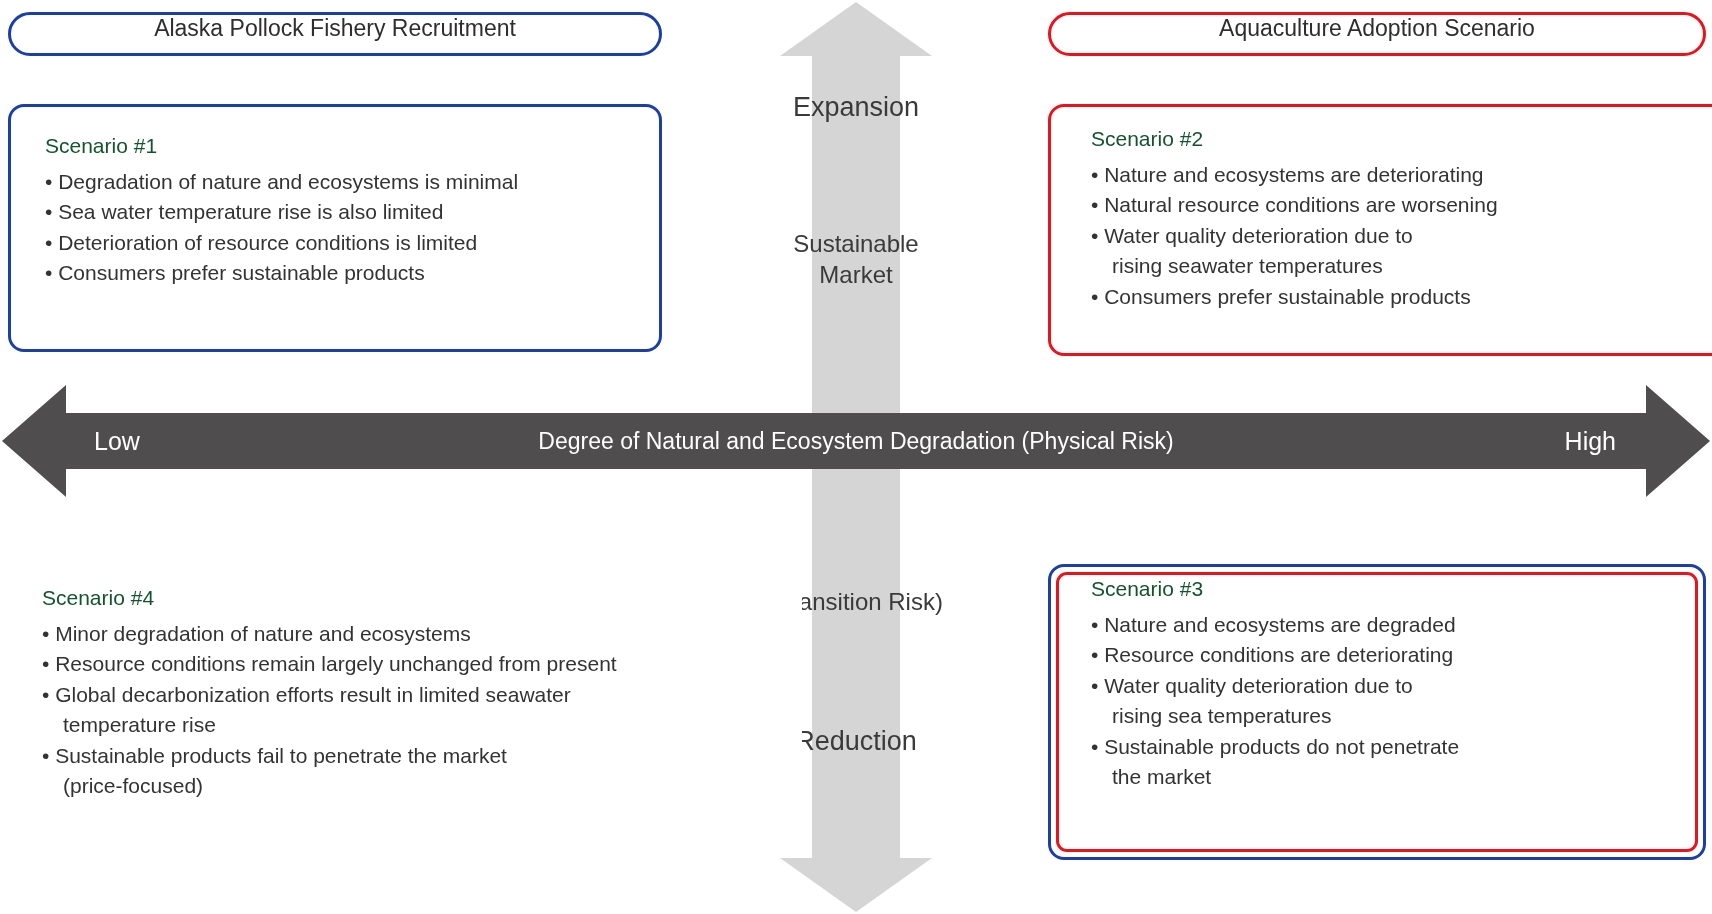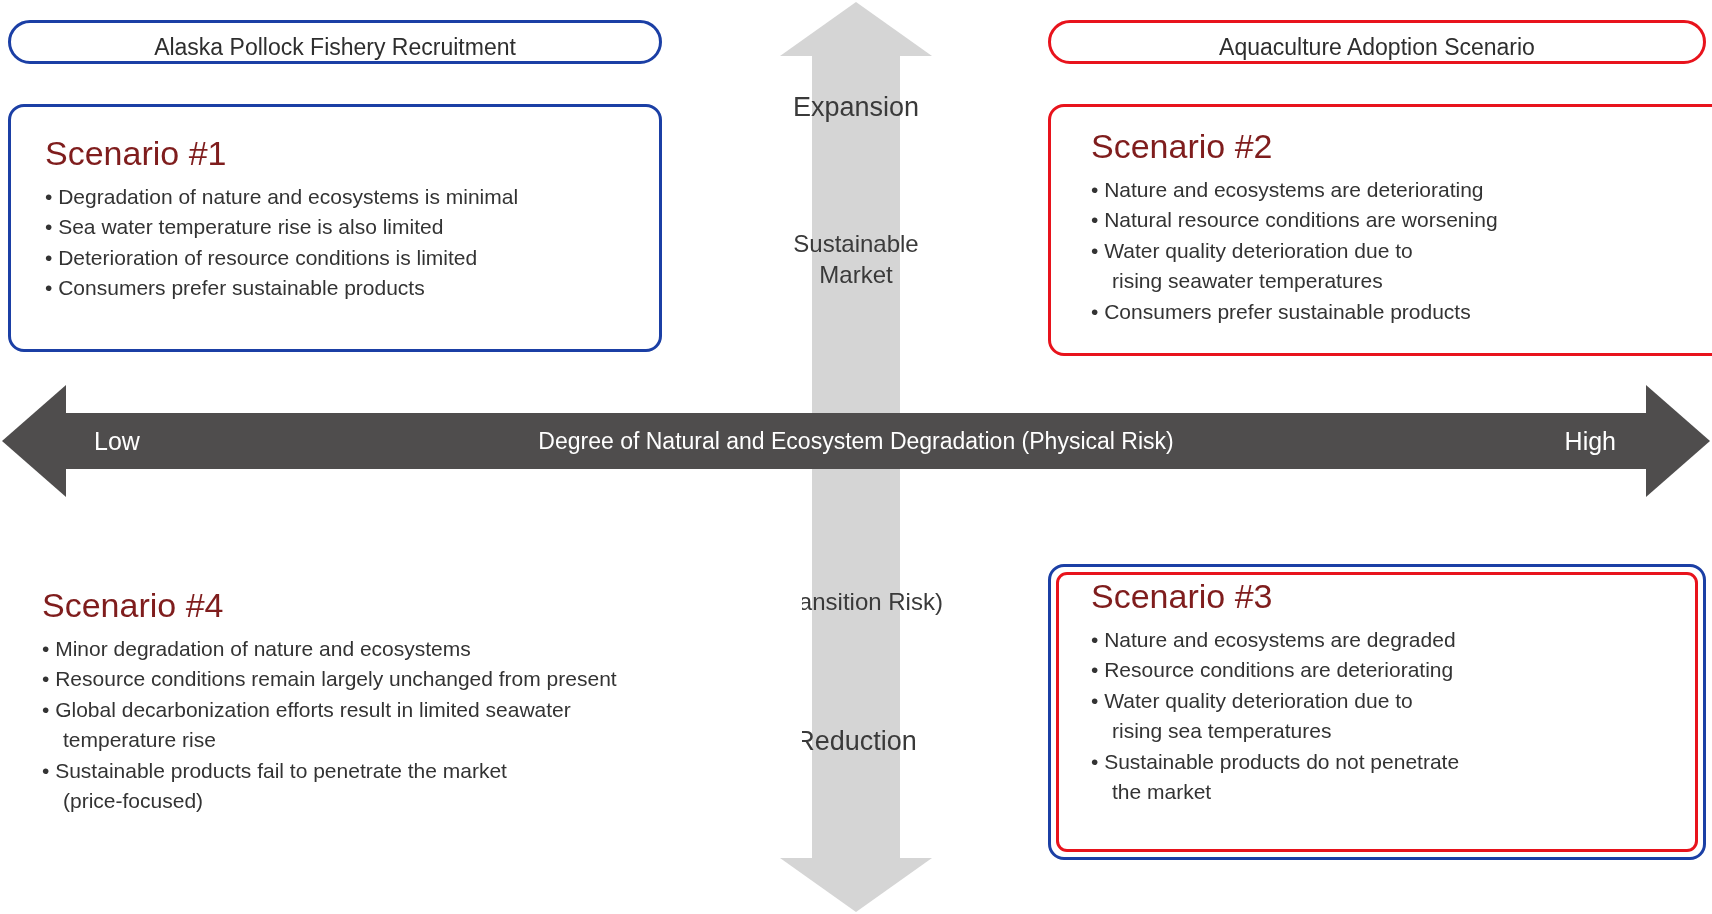--- a/index.html
+++ b/index.html
@@ -12,26 +12,26 @@
     position: relative;
     width: 1712px;
     height: 914px;
     background: #ffffff;
     overflow: hidden;
   }
 
   
   .pill {
     position: absolute;
-    top: 20px;
+    top: 12px;
     height: 44px;
     border-radius: 22px;
     background: #ffffff;
     display: flex;
-    align-items: flex-end;
+    align-items: flex-start;
     justify-content: center;
     font-size: 23px;
     color: #2e2e2e;
     z-index: 4;
   }
   .pill-left  { left: 8px;    width: 654px; border: 3px solid var(--blue, #1b3fa5); }
   .pill-right { left: 1048px; width: 658px; border: 3px solid var(--red, #e8131c); }
 
   
   .v-body {
@@ -85,21 +85,21 @@
     position: absolute; left: 706px; width: 300px;
     text-align: center; z-index: 3; color: #3a3a3a;
   }
   .v-label-expansion   { top: 84px;  font-size: 27px; margin-top: 8px; }
   .v-label-sustainable { top: 228px; font-size: 24px; line-height: 1.3; white-space: pre-line; }
   .v-label-transition  { top: 588px; font-size: 24px; }
   .v-label-reduction   { top: 726px; font-size: 27px; }
 
   
   .scenario { position: absolute; z-index: 3; background: #ffffff; }
-  .scenario-title { font-size: 34px; color: #7f1d1d; margin-bottom: 9px; }
+  .scenario-title { font-size: 21px; color: #14532d; margin-bottom: 9px; }
   .bullets { }
   .bullet {
     font-size: 21px;
     line-height: 1.45;
     color: #333333;
     padding-left: 21px;
     text-indent: -21px;
     white-space: pre-line;
   }
   .s1 {

